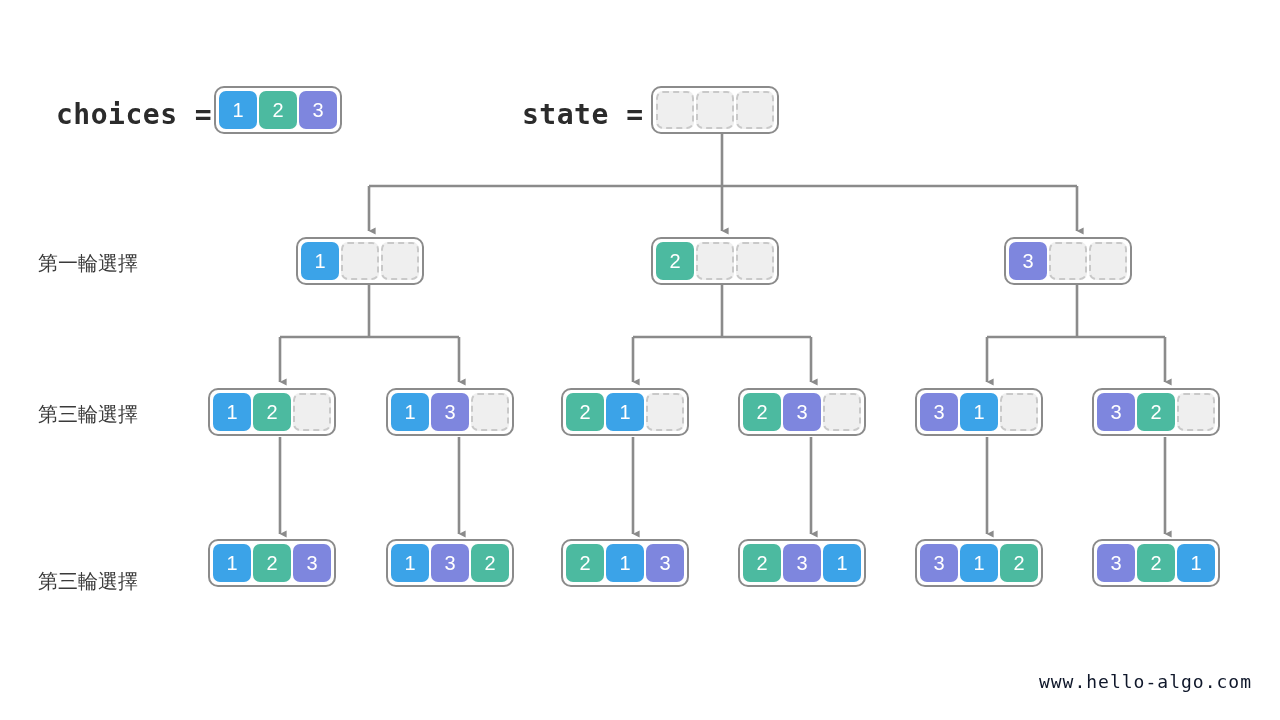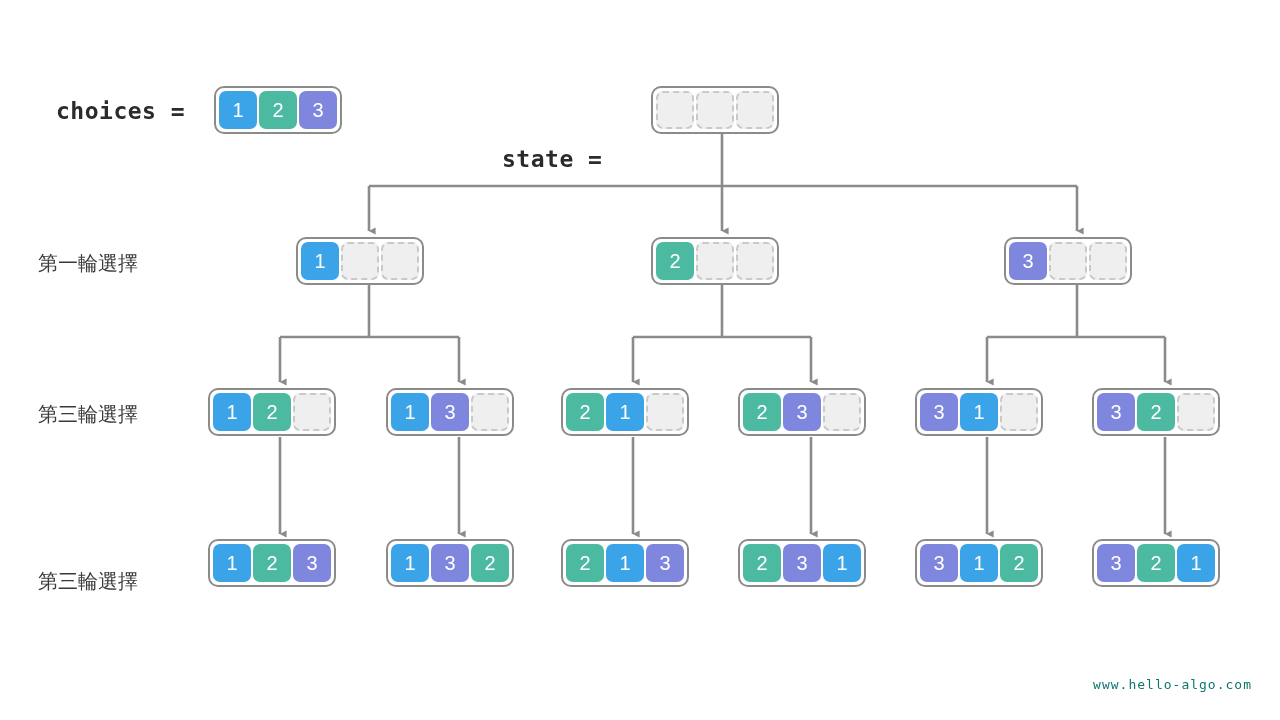--- a/index.html
+++ b/index.html
@@ -26,39 +26,39 @@
     width: 1280px;
     height: 720px;
     pointer-events: none;
   }
 
   
   .hdr-label {
     position: absolute;
     font-family: "DejaVu Sans Mono", monospace;
     font-weight: bold;
-    font-size: 23px;
+    font-size: 28px;
     color: #2b2b2b;
     white-space: nowrap;
     letter-spacing: 0.5px;
   }
   .row-label {
     position: absolute;
     font-family: "Liberation Sans", sans-serif;
     font-size: 20px;
     color: #3a3a3a;
     white-space: nowrap;
   }
   .watermark {
     position: absolute;
     right: 28px;
     bottom: 28px;
     font-family: "DejaVu Sans Mono", monospace;
-    font-size: 13px;
-    color: #0f766e;
+    font-size: 18px;
+    color: #0f172a;
     letter-spacing: 1px;
     white-space: nowrap;
   }
 
   
   .arr {
     position: absolute;
     display: flex;
     box-sizing: border-box;
     background: #ffffff;
@@ -131,21 +131,21 @@
     </g>
   </svg>
 
   <div class="hdr-label" style="left:56px; top:98px;">choices =</div>
   <div class="arr" style="left:214px; top:86px;">
       <div class="cell v1">1</div>
       <div class="cell v2">2</div>
       <div class="cell v3">3</div>
     </div>
 
-  <div class="hdr-label" style="left:502px; top:98px;margin-top:48px;">state =</div>
+  <div class="hdr-label" style="left:522px; top:98px;">state =</div>
   <div class="arr" style="left:651px; top:86px;">
       <div class="cell empty"></div>
       <div class="cell empty"></div>
       <div class="cell empty"></div>
     </div>
 
   <div class="row-label" style="left:38px; top:250px;">第一輪選擇</div>
   <div class="row-label" style="left:38px; top:401px;">第三輪選擇</div>
   <div class="row-label" style="left:38px; top:568px;">第三輪選擇</div>
 

